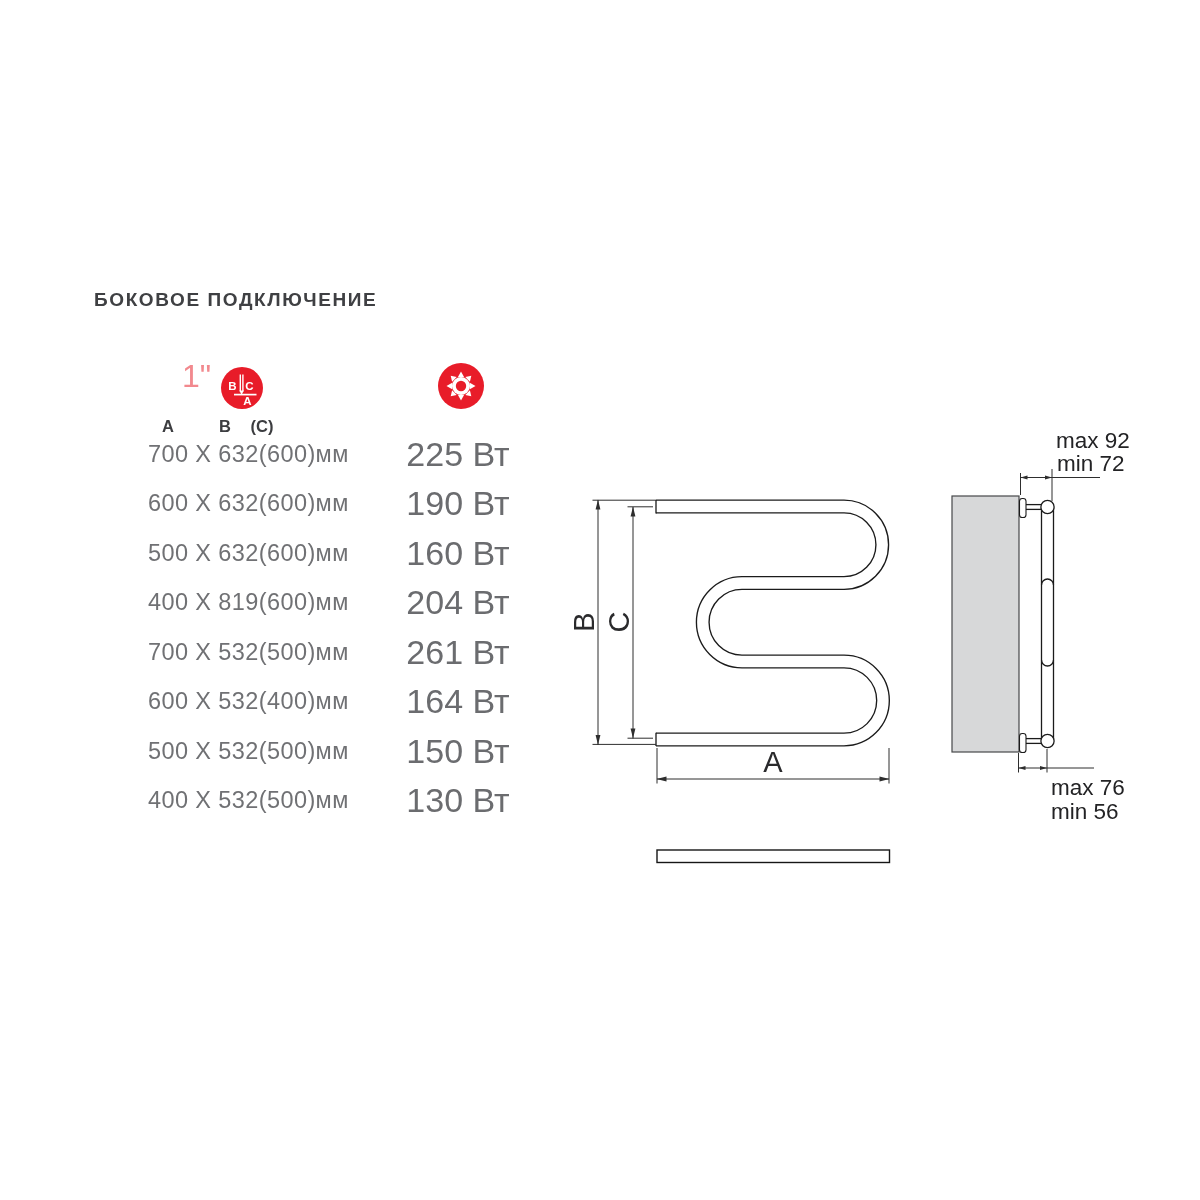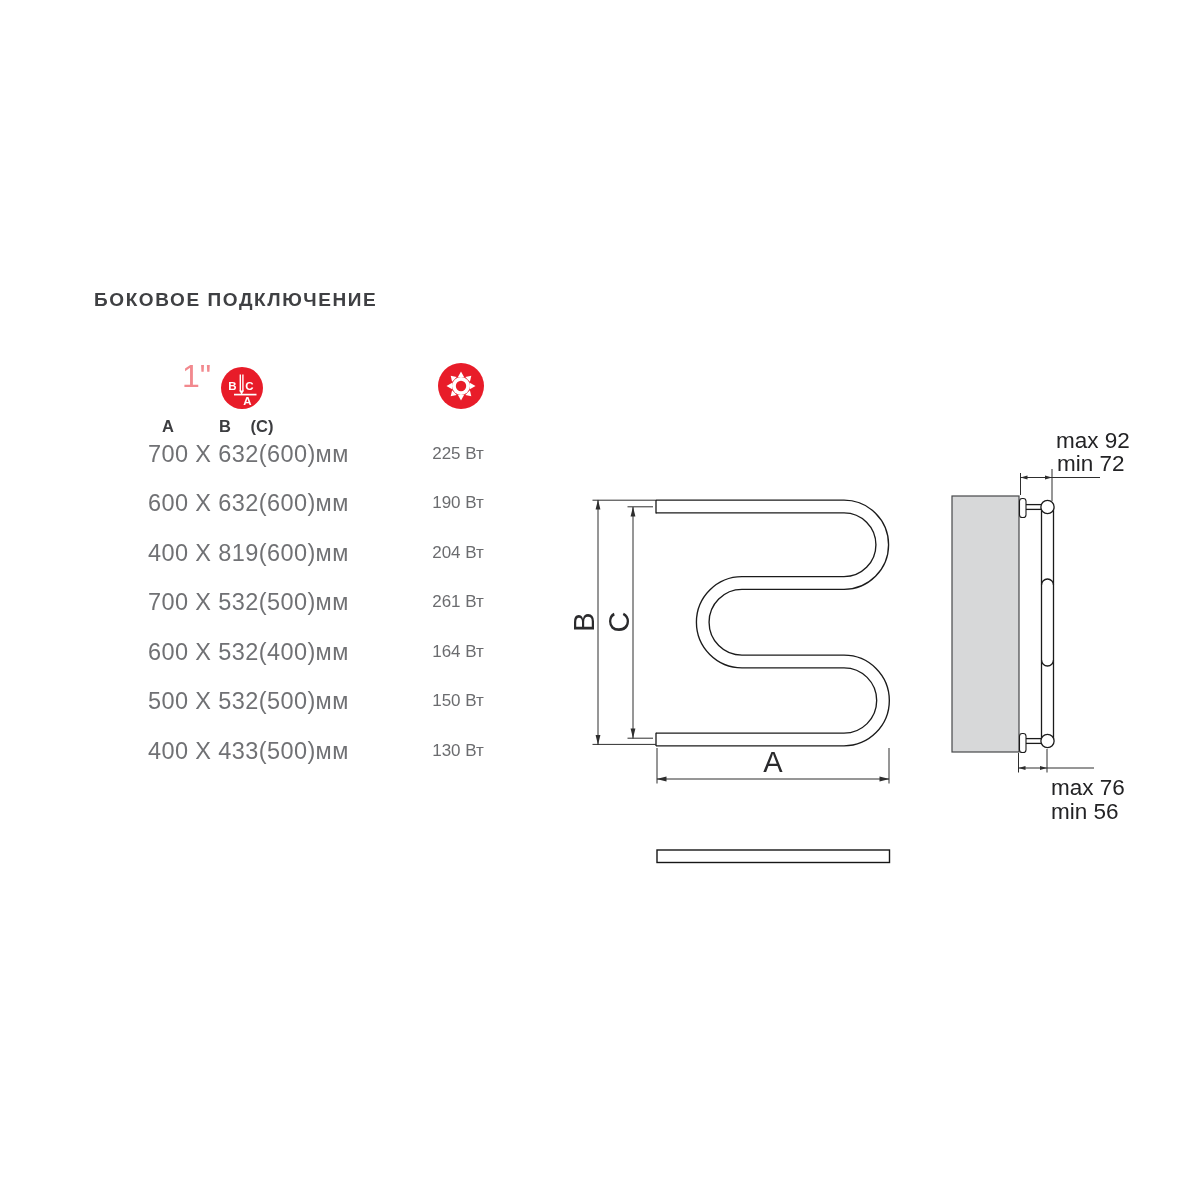--- a/index.html
+++ b/index.html
@@ -20,21 +20,21 @@
     text-align:center;line-height:20px;
   }
   .rows{left:0;top:429px;width:560px;}
   .spec-row{position:relative;height:49.5px;}
   .spec-size{
     position:absolute;left:148px;top:50%;transform:translateY(-50%);
     font-size:23.5px;font-weight:400;color:#707174;letter-spacing:0.4px;white-space:nowrap;
   }
   .spec-power{
     position:absolute;left:403px;width:110px;top:50%;transform:translateY(-50%);
-    font-size:17px;font-weight:400;color:#6b6c6f;text-align:center;white-space:nowrap;
+    font-size:34px;font-weight:400;color:#6b6c6f;text-align:center;white-space:nowrap;
   }
   svg text{font-family:"Liberation Sans",sans-serif;}
   .dim-text{fill:#232325;font-size:22.5px;}
   .dim-letter{fill:#2a2a2c;font-size:29px;}
 </style>
 </head>
 <body>
 
 <div class="canvas">
 
@@ -76,37 +76,41 @@
   <div class="abs rows">
     <div class="spec-row">
       <span class="spec-size">700 X 632(600)мм</span>
       <span class="spec-power">225 Вт</span>
     </div>
     <div class="spec-row">
       <span class="spec-size">600 X 632(600)мм</span>
       <span class="spec-power">190 Вт</span>
     </div>
     <div class="spec-row">
+      <span class="spec-size">500 X 632(600)мм</span>
+      <span class="spec-power">160 Вт</span>
+    </div>
+    <div class="spec-row">
       <span class="spec-size">400 X 819(600)мм</span>
       <span class="spec-power">204 Вт</span>
     </div>
     <div class="spec-row">
       <span class="spec-size">700 X 532(500)мм</span>
       <span class="spec-power">261 Вт</span>
     </div>
     <div class="spec-row">
       <span class="spec-size">600 X 532(400)мм</span>
       <span class="spec-power">164 Вт</span>
     </div>
     <div class="spec-row">
       <span class="spec-size">500 X 532(500)мм</span>
       <span class="spec-power">150 Вт</span>
     </div>
     <div class="spec-row">
-      <span class="spec-size">400 X 433(500)мм</span>
+      <span class="spec-size">400 X 532(500)мм</span>
       <span class="spec-power">130 Вт</span>
     </div>
   </div>
 
   <svg class="abs" style="left:560px;top:410px;" width="620" height="470" viewBox="560 410 620 470">
 
     <g>
 
       <path d="M 656 506.5 H 844 A 38.25 38.25 0 0 1 844 583 H 742 A 39.25 39.25 0 0 0 742 661.5 H 844 A 39 39 0 0 1 844 739.5 H 656" fill="none" stroke="#1b1b1b" stroke-width="14"></path>
       <path d="M 656 506.5 H 844 A 38.25 38.25 0 0 1 844 583 H 742 A 39.25 39.25 0 0 0 742 661.5 H 844 A 39 39 0 0 1 844 739.5 H 656" fill="none" stroke="#ffffff" stroke-width="11.3"></path>

